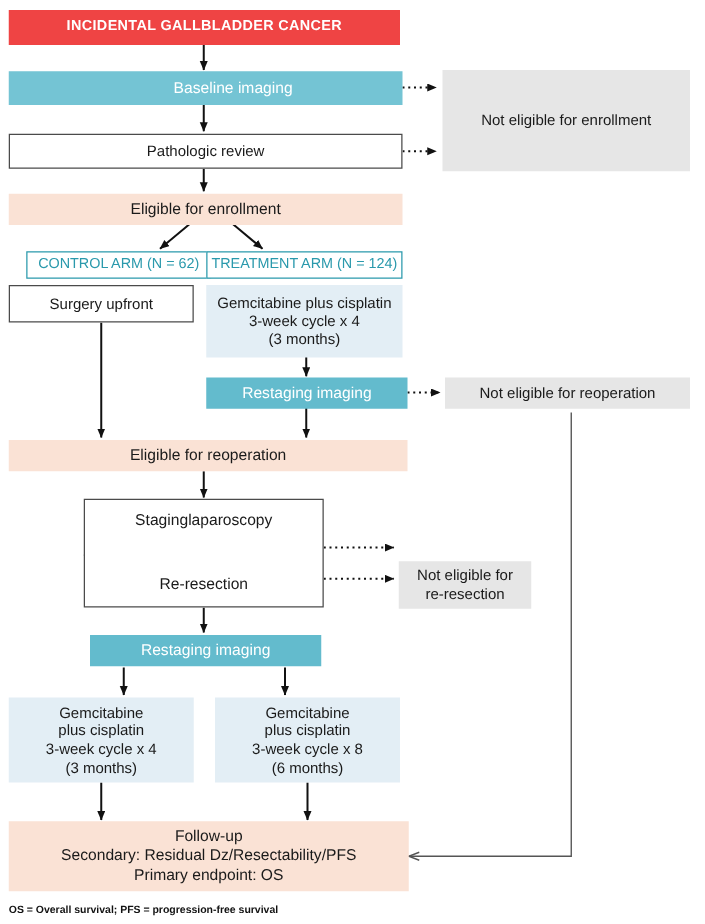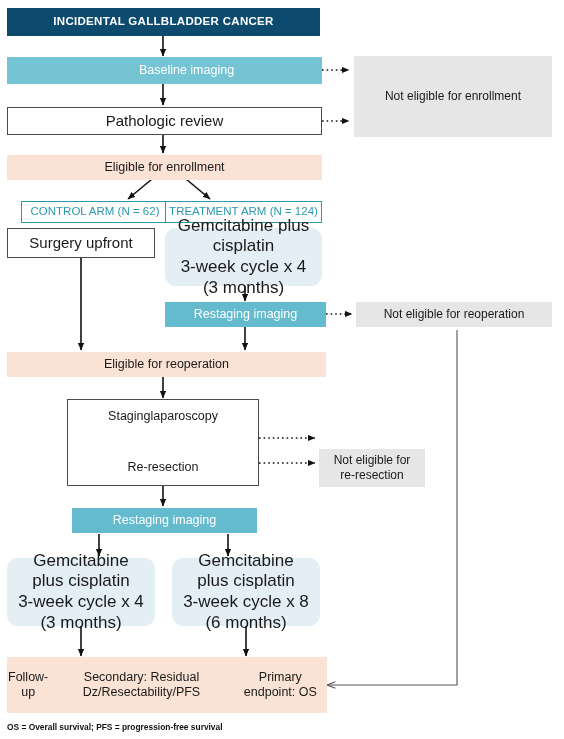--- a/index.html
+++ b/index.html
@@ -21,51 +21,50 @@
   .box {
     position: absolute;
     box-sizing: border-box;
     display: flex;
     align-items: center;
     justify-content: center;
     text-align: center;
     line-height: 1.18;
   }
   .b-header {
-    background: #0c4a6e;
+    background: #ef4444;
     color: #ffffff;
     font-weight: bold;
     font-size: 11.5px;
     letter-spacing: 0.3px;
   }
   .b-teal {
     background: #74c4d4;
     color: #ffffff;
     font-size: 12.5px;
     padding-left: 44px;
   }
   .b-teal-dark {
     background: #63bbcd;
     color: #ffffff;
     font-size: 12.5px;
   }
   .b-white {
     background: #ffffff;
     border: 1px solid #4a4a4a;
-    font-size: 15px;
+    font-size: 12px;
   }
   .b-peach {
     background: #fae2d5;
     font-size: 12.5px;
     align-items: center;
   }
   .b-bluelt {
     background: #e3eef5;
-    font-size: 17px;
-    border-radius: 11px;
+    font-size: 12px;
   }
   .b-gray {
     background: #e6e6e6;
     font-size: 12px;
   }
   .b-arm {
     background: #ffffff;
     border: 1.4px solid #2a99ac;
     color: #2a99ac;
     font-size: 11.5px;
@@ -222,21 +221,21 @@
     <span>(3 months)</span>
   </div>
 
   <div class="box b-bluelt ml" style="left:172px; top:558px; width:148px; height:68px; flex-direction:column;">
     <span>Gemcitabine</span>
     <span>plus cisplatin</span>
     <span>3-week cycle x 8</span>
     <span>(6 months)</span>
   </div>
 
-  <div class="box b-peach ml" style="left:7px; top:657px; width:320px; height:56px; flex-direction:row;">
+  <div class="box b-peach ml" style="left:7px; top:657px; width:320px; height:56px; flex-direction:column;">
     <span>Follow-up</span>
     <span>Secondary: Residual Dz/Resectability/PFS</span>
     <span>Primary endpoint: OS</span>
   </div>
 
   <div class="footnote" style="left:7px; top:722px;">OS = Overall survival; PFS = progression-free survival</div>
 
 </div>
 
 </body></html>

